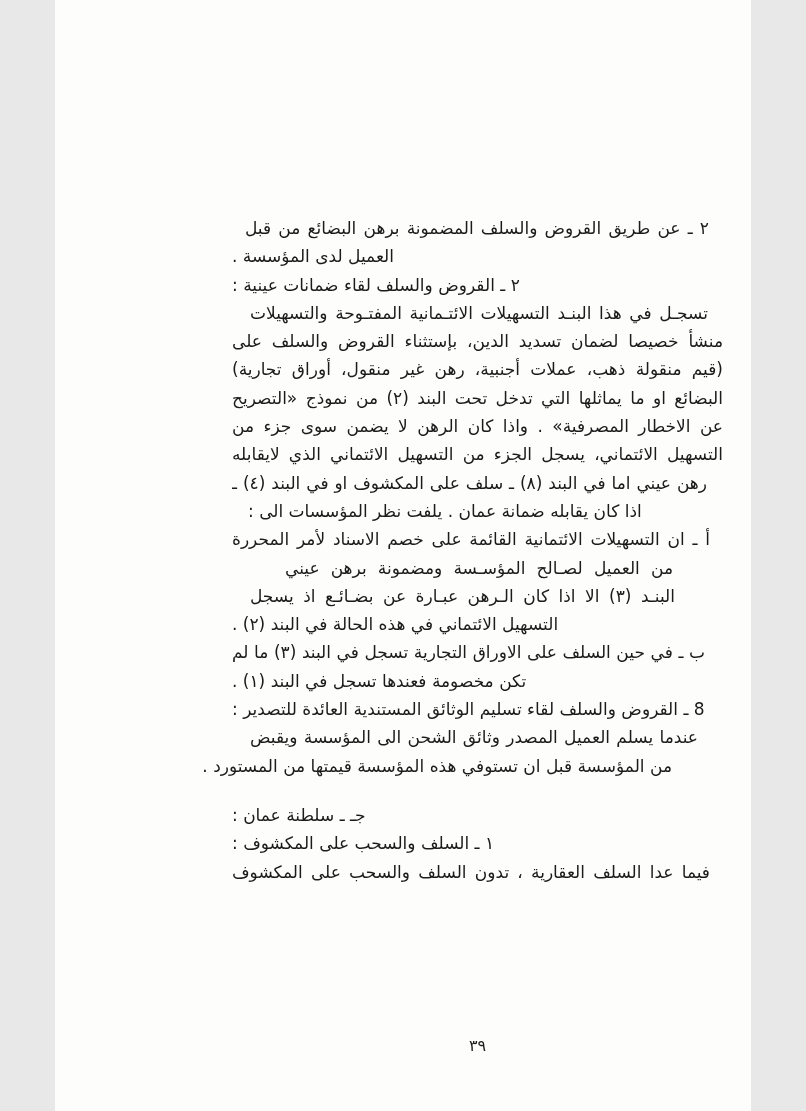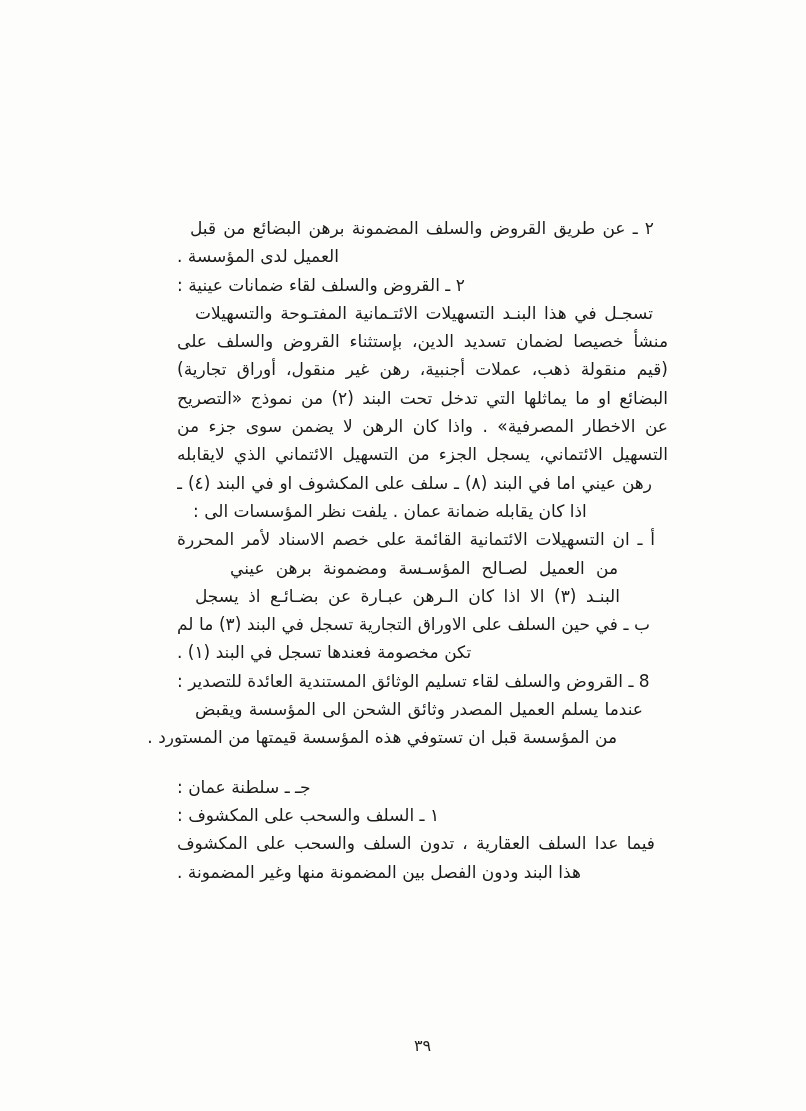--- a/index.html
+++ b/index.html
@@ -3,21 +3,21 @@
 <meta charset="utf-8">
 <title>Scanned Arabic book page</title>
 <style>
   html, body {
     margin: 0;
     padding: 0;
     background: #e8e8e8;
   }
   .page {
     position: relative;
-    width: 806px;
+    width: 696px;
     height: 1111px;
     margin: 0 auto;
     background: #fdfdfc;
     color: #1b1b1b;
     font-family: "DejaVu Sans", sans-serif;
     overflow: hidden;
   }
   .textblock {
     position: absolute;
     top: 214px;
@@ -86,37 +86,37 @@
     <p class="line j" style="padding-right:16px">رهن عيني اما في البند (٨) ـ سلف على المكشوف او في البند (٤) ـ</p>
 
     <p class="line l" style="padding-left:16px">اذا كان يقابله ضمانة عمان . يلفت نظر المؤسسات الى :</p>
 
     <p class="line j" style="padding-right:13px">أ ـ ان التسهيلات الائتمانية القائمة على خصم الاسناد لأمر المحررة</p>
 
     <p class="line j" style="padding-right:50px; padding-left:53px">من العميل لصـالح المؤسـسة ومضمونة برهن عيني تسجل في</p>
 
     <p class="line j" style="padding-right:48px; padding-left:18px">البنـد (٣) الا اذا كان الـرهن عبـارة عن بضـائـع اذ يسجل</p>
 
+    <p class="line r" style="padding-right:125px">التسهيل الائتماني في هذه الحالة في البند (٢) .</p>
 
     <p class="line j" style="padding-right:18px">ب ـ في حين السلف على الاوراق التجارية تسجل في البند (٣) ما لم</p>
 
     <p class="line r" style="padding-right:135px">تكن مخصومة فعندها تسجل في البند (١) .</p>
 
     <p class="line r b" style="padding-right:17px">8 ـ القروض والسلف لقاء تسليم الوثائق المستندية العائدة للتصدير :</p>
 
     <p class="line j" style="padding-right:25px; padding-left:18px">عندما يسلم العميل المصدر وثائق الشحن الى المؤسسة ويقبض قيمتها</p>
 
     <p class="line r" style="padding-right:51px">من المؤسسة قبل ان تستوفي هذه المؤسسة قيمتها من المستورد .</p>
 
     <div class="gap"></div>
 
     <p class="line r b" style="padding-right:18px">جـ ـ سلطنة عمان :</p>
 
     <p class="line r b" style="padding-right:38px">١ ـ السلف والسحب على المكشوف :</p>
 
     <p class="line j" style="padding-right:13px">فيما عدا السلف العقارية ، تدون السلف والسحب على المكشوف في</p>
 
-    <p class="line r" style="padding-right:83px">هذا البند ودون الفصل بين المضمونة منها وغير المضمونة .</p>
 
   </main>
 
   <div class="pagenum">٣٩</div>
 </div>
 
 </body></html>

